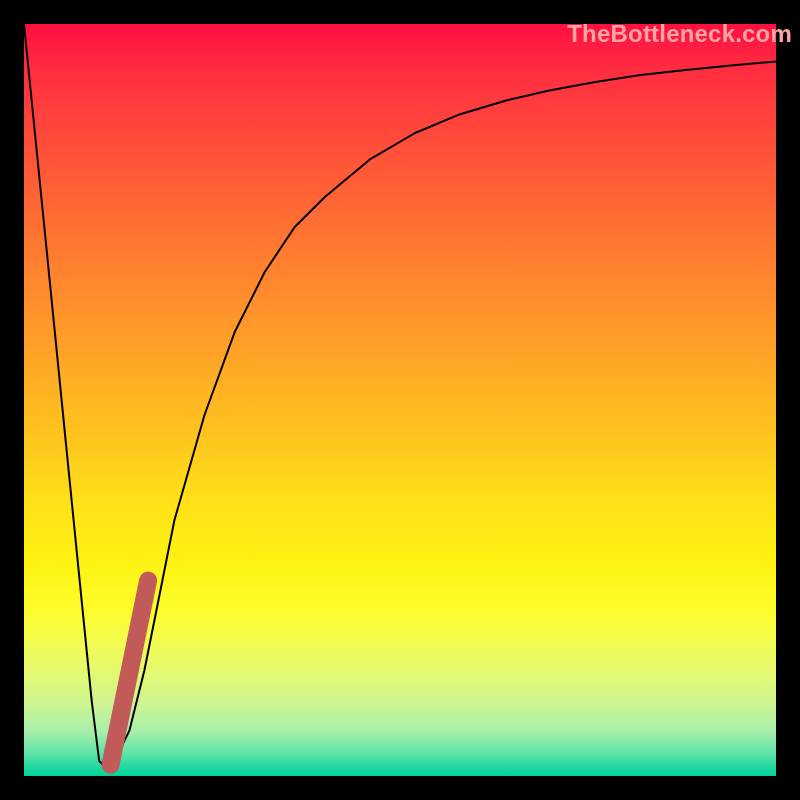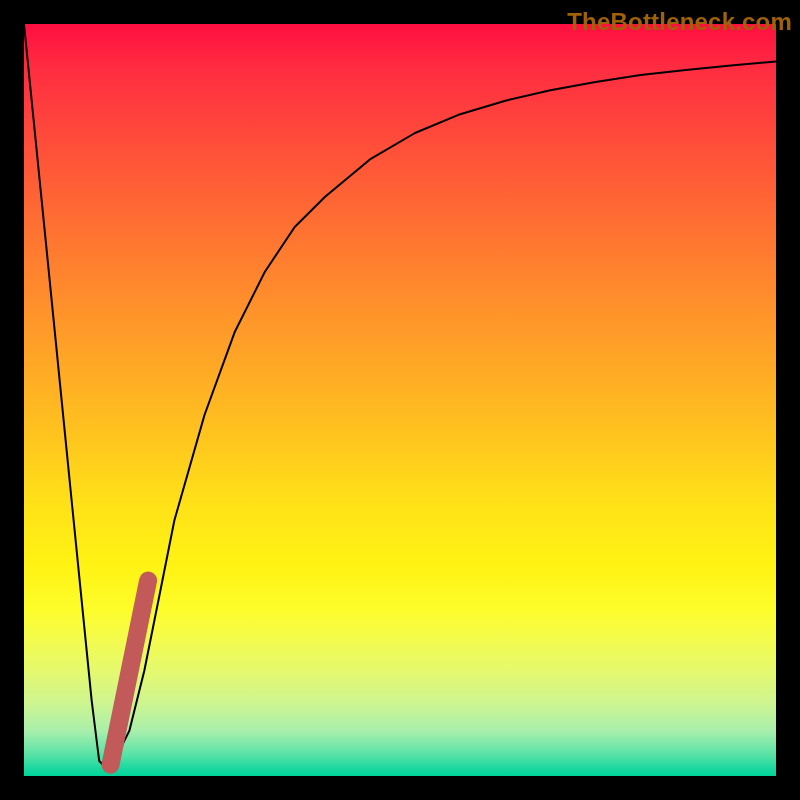--- a/index.html
+++ b/index.html
@@ -37,26 +37,26 @@
       #e4f96e 86%,
       #d0f58e 90%,
       #a9efab 94%,
       #5ee3a7 97%,
       #1bd8a0 99%,
       #00d39a 100%
     );
   }
   .watermark {
     position: absolute;
-    top: 8px;
+    top: 20px;
     right: 8px;
     font-family: Arial, Helvetica, sans-serif;
     font-size: 24px;
     font-weight: 600;
-    color: #a16207;
+    color: #fca5a5;
     letter-spacing: 0.2px;
     user-select: none;
     text-align: center;
   }
   svg.curve {
     position: absolute;
     left: 0;
     top: 0;
     width: 752px;
     height: 752px;

